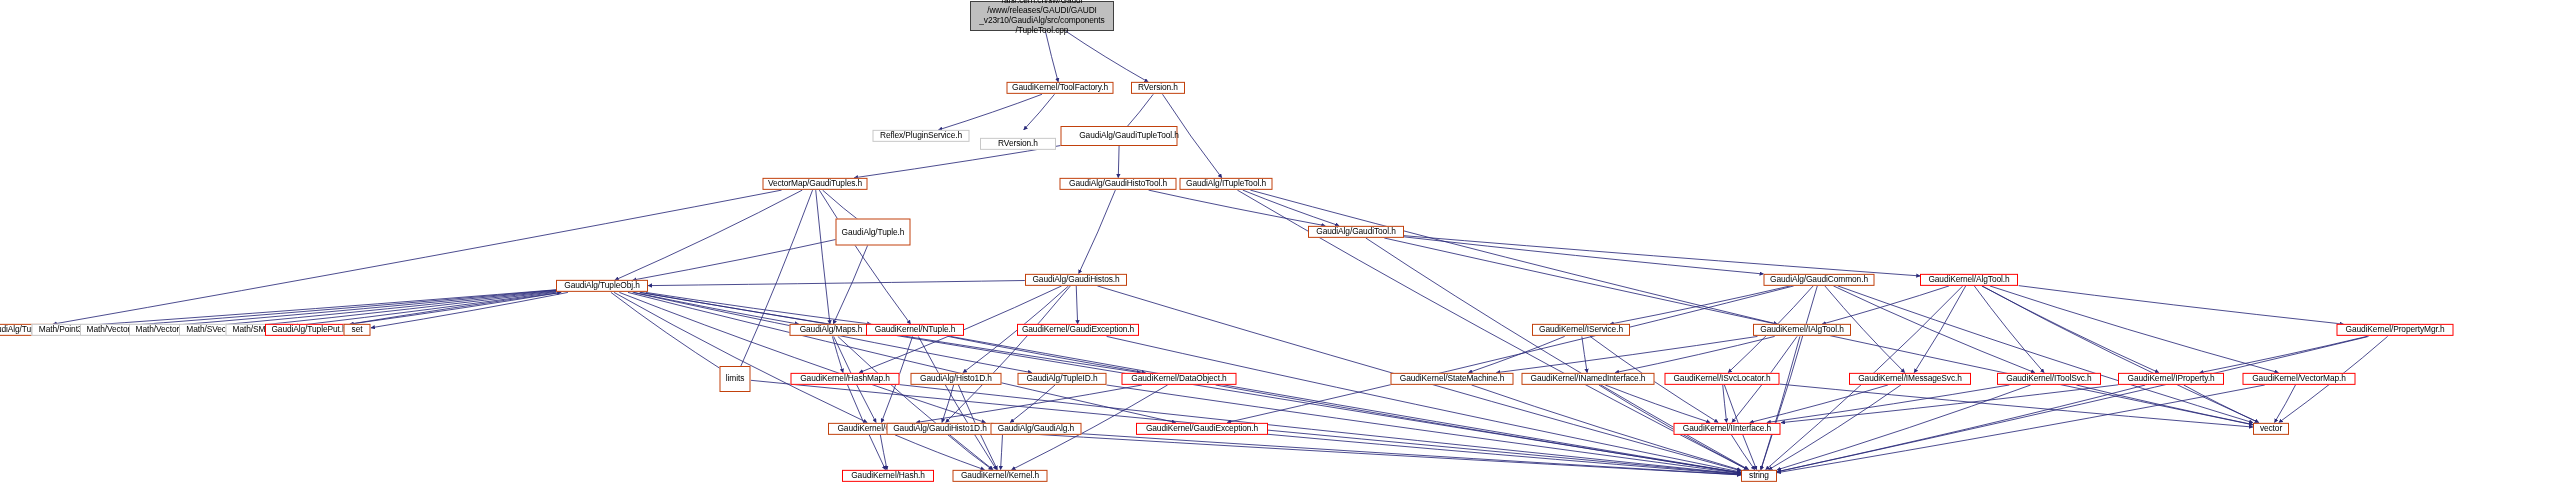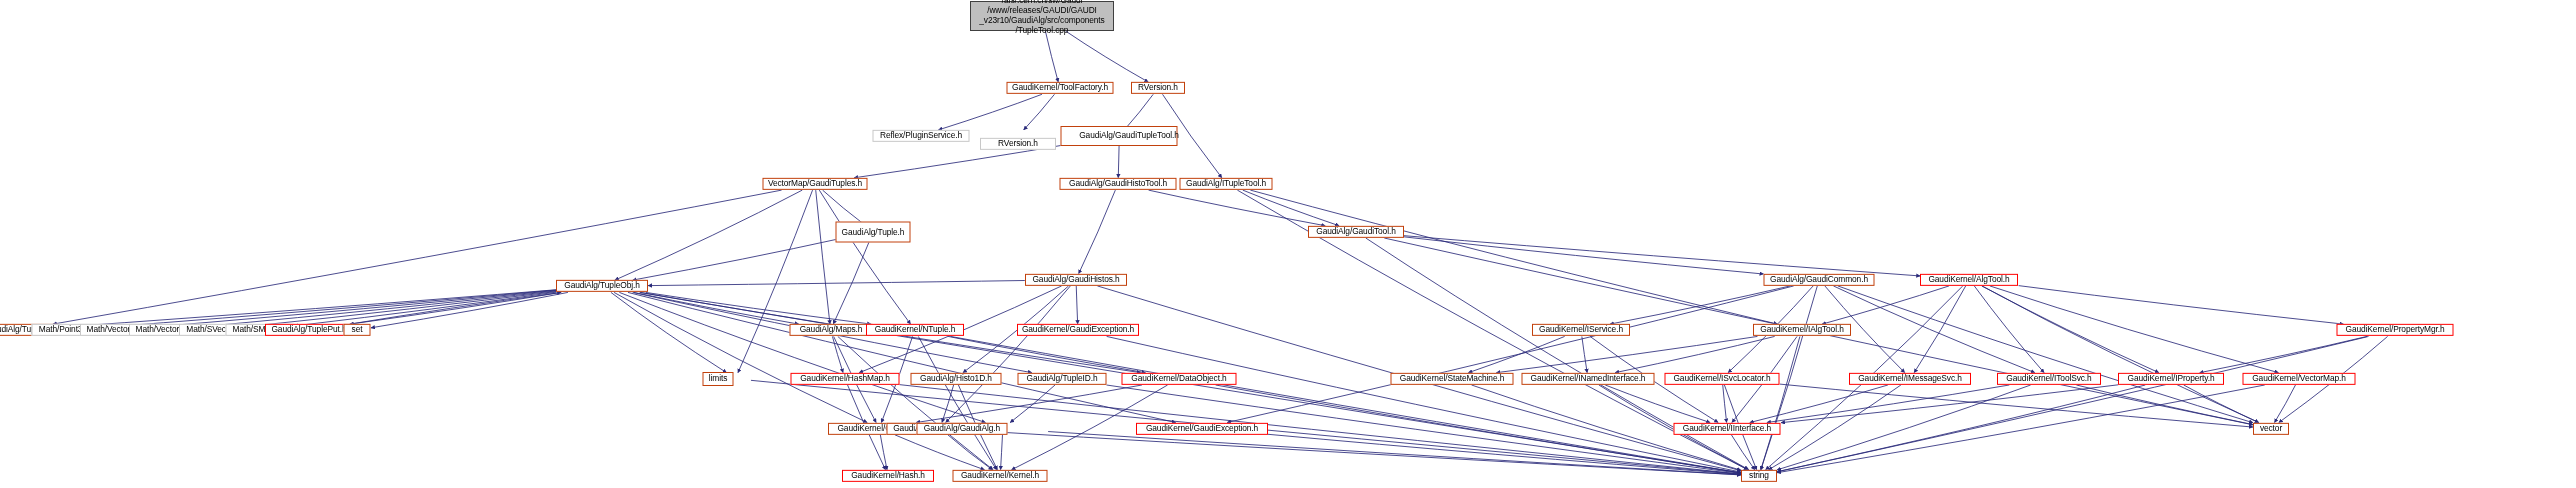--- a/index.html
+++ b/index.html
@@ -179,55 +179,55 @@
 _v23r10/GaudiAlg/src/components
 /TupleTool.cpp</span></div>
       <div class="node strong" style="left: 1060px; top: 88px; width: 107px; height: 12.3px;"><span class="lbl">GaudiKernel/ToolFactory.h</span></div>
       <div class="node strong" style="left: 1158px; top: 88px; width: 54px; height: 12.3px;"><span class="lbl">RVersion.h</span></div>
       <div class="node grey" style="left: 921px; top: 136px; width: 97px; height: 12.3px;"><span class="lbl">Reflex/PluginService.h</span></div>
       <div class="node grey" style="left: 1018px; top: 136px; width: 76px; height: 12.3px; margin-top: 8px;"><span class="lbl">RVersion.h</span></div>
       <div class="node strong" style="left: 1119px; top: 136px; width: 117px; height: 20px; padding-left: 20px;"><span class="lbl">GaudiAlg/GaudiTupleTool.h</span></div>
       <div class="node strong" style="left: 815px; top: 184px; width: 105px; height: 12.3px;"><span class="lbl">VectorMap/GaudiTuples.h</span></div>
       <div class="node strong" style="left: 1118px; top: 184px; width: 117px; height: 12.3px;"><span class="lbl">GaudiAlg/GaudiHistoTool.h</span></div>
       <div class="node strong" style="left: 1226px; top: 184px; width: 93px; height: 12.3px;"><span class="lbl">GaudiAlg/ITupleTool.h</span></div>
-      <div class="node strong" style="left: 873px; top: 232px; width: 75px; height: 21px;"><span class="lbl">GaudiAlg/Tuple.h</span></div>
+      <div class="node strong" style="left: 873px; top: 232px; width: 75px; height: 27px;"><span class="lbl">GaudiAlg/Tuple.h</span></div>
       <div class="node strong" style="left: 1356px; top: 232px; width: 96px; height: 12.3px;"><span class="lbl">GaudiAlg/GaudiTool.h</span></div>
       <div class="node strong" style="left: 1076px; top: 280px; width: 102px; height: 12.3px;"><span class="lbl">GaudiAlg/GaudiHistos.h</span></div>
       <div class="node strong" style="left: 1819px; top: 280px; width: 111px; height: 12.3px;"><span class="lbl">GaudiAlg/GaudiCommon.h</span></div>
       <div class="node red" style="left: 1969px; top: 280px; width: 98px; height: 12.3px;"><span class="lbl">GaudiKernel/AlgTool.h</span></div>
       <div class="node strong" style="left: 602px; top: 286px; width: 92px; height: 12.3px;"><span class="lbl">GaudiAlg/TupleObj.h</span></div>
       <div class="node strong" style="left: 19.4px; top: 330px; width: 78px; height: 12.3px;"><span class="lbl">GaudiAlg/Tuples.h</span></div>
       <div class="node grey" style="left: 67px; top: 330px; width: 71px; height: 12.3px;"><span class="lbl">Math/Point3D.h</span></div>
       <div class="node grey" style="left: 117px; top: 330px; width: 74px; height: 12.3px;"><span class="lbl">Math/Vector3D.h</span></div>
       <div class="node grey" style="left: 166px; top: 330px; width: 74px; height: 12.3px;"><span class="lbl">Math/Vector4D.h</span></div>
       <div class="node grey" style="left: 214px; top: 330px; width: 70px; height: 12.3px;"><span class="lbl">Math/SVector.h</span></div>
       <div class="node grey" style="left: 260px; top: 330px; width: 69px; height: 12.3px;"><span class="lbl">Math/SMatrix.h</span></div>
       <div class="node red" style="left: 309px; top: 330px; width: 88px; height: 12.3px;"><span class="lbl">GaudiAlg/TuplePut.h</span></div>
       <div class="node strong" style="left: 357px; top: 330px; width: 27px; height: 12.3px;"><span class="lbl">set</span></div>
       <div class="node strong" style="left: 831px; top: 330px; width: 83px; height: 12.3px;"><span class="lbl">GaudiAlg/Maps.h</span></div>
       <div class="node red" style="left: 915px; top: 330px; width: 98px; height: 12.3px;"><span class="lbl">GaudiKernel/NTuple.h</span></div>
       <div class="node red" style="left: 1078px; top: 330px; width: 122px; height: 12.3px;"><span class="lbl">GaudiKernel/GaudiException.h</span></div>
       <div class="node strong" style="left: 1581px; top: 330px; width: 98px; height: 12.3px;"><span class="lbl">GaudiKernel/IService.h</span></div>
       <div class="node strong" style="left: 1802px; top: 330px; width: 98px; height: 12.3px;"><span class="lbl">GaudiKernel/IAlgTool.h</span></div>
       <div class="node red" style="left: 2395px; top: 330px; width: 117px; height: 12.3px;"><span class="lbl">GaudiKernel/PropertyMgr.h</span></div>
-      <div class="node strong" style="left: 718px; top: 379px; width: 31px; height: 14px;"><span class="lbl">limits</span></div>
+      <div class="node strong" style="left: 735px; top: 379px; width: 31px; height: 26px;"><span class="lbl">limits</span></div>
       <div class="node red" style="left: 845px; top: 379px; width: 109px; height: 12.3px;"><span class="lbl">GaudiKernel/HashMap.h</span></div>
       <div class="node strong" style="left: 956px; top: 379px; width: 91px; height: 12.3px;"><span class="lbl">GaudiAlg/Histo1D.h</span></div>
       <div class="node strong" style="left: 1062px; top: 379px; width: 89px; height: 12.3px;"><span class="lbl">GaudiAlg/TupleID.h</span></div>
       <div class="node red" style="left: 1179px; top: 379px; width: 115px; height: 12.3px;"><span class="lbl">GaudiKernel/DataObject.h</span></div>
       <div class="node strong" style="left: 1452px; top: 379px; width: 123px; height: 12.3px;"><span class="lbl">GaudiKernel/StateMachine.h</span></div>
       <div class="node strong" style="left: 1588px; top: 379px; width: 133px; height: 12.3px;"><span class="lbl">GaudiKernel/INamedInterface.h</span></div>
       <div class="node red" style="left: 1722px; top: 379px; width: 115px; height: 12.3px;"><span class="lbl">GaudiKernel/ISvcLocator.h</span></div>
       <div class="node red" style="left: 1910px; top: 379px; width: 122px; height: 12.3px;"><span class="lbl">GaudiKernel/IMessageSvc.h</span></div>
       <div class="node red" style="left: 2049px; top: 379px; width: 104px; height: 12.3px;"><span class="lbl">GaudiKernel/IToolSvc.h</span></div>
       <div class="node red" style="left: 2171px; top: 379px; width: 106px; height: 12.3px;"><span class="lbl">GaudiKernel/IProperty.h</span></div>
       <div class="node red" style="left: 2299px; top: 379px; width: 113px; height: 12.3px;"><span class="lbl">GaudiKernel/VectorMap.h</span></div>
       <div class="node strong" style="left: 879px; top: 429px; width: 102px; height: 12.3px;"><span class="lbl">GaudiKernel/ClassID.h</span></div>
       <div class="node strong" style="left: 940px; top: 429px; width: 107px; height: 12.3px;"><span class="lbl">GaudiAlg/GaudiHisto1D.h</span></div>
-      <div class="node strong" style="left: 962px; top: 429px; width: 91px; height: 12.3px;"><span class="lbl">GaudiAlg/GaudiAlg.h</span></div>
+      <div class="node strong" style="left: 1036px; top: 429px; width: 91px; height: 12.3px;"><span class="lbl">GaudiAlg/GaudiAlg.h</span></div>
       <div class="node red" style="left: 1202px; top: 429px; width: 132px; height: 12.3px;"><span class="lbl">GaudiKernel/GaudiException.h</span></div>
       <div class="node red" style="left: 1727px; top: 429px; width: 107px; height: 12.3px;"><span class="lbl">GaudiKernel/IInterface.h</span></div>
       <div class="node red" style="left: 888px; top: 476px; width: 92px; height: 12.3px;"><span class="lbl">GaudiKernel/Hash.h</span></div>
       <div class="node strong" style="left: 1000px; top: 476px; width: 95px; height: 12.3px;"><span class="lbl">GaudiKernel/Kernel.h</span></div>
       <div class="node strong" style="left: 1759px; top: 476px; width: 36px; height: 12.3px;"><span class="lbl">string</span></div>
       <div class="node strong" style="left: 2271px; top: 429px; width: 36px; height: 12.3px;"><span class="lbl">vector</span></div>
     </div>
 </div>
 
 

